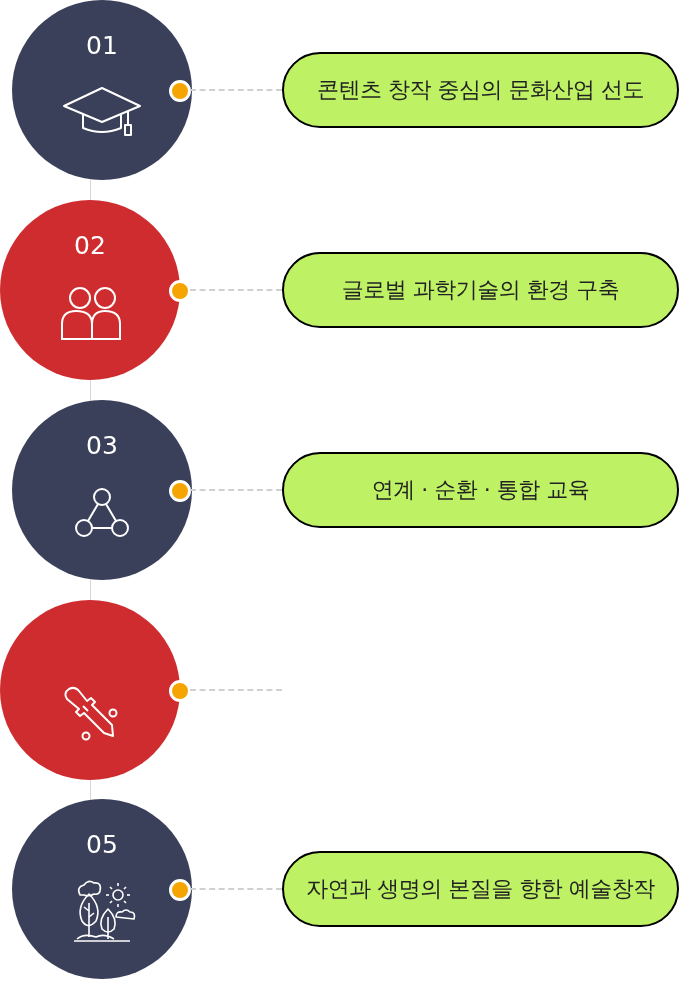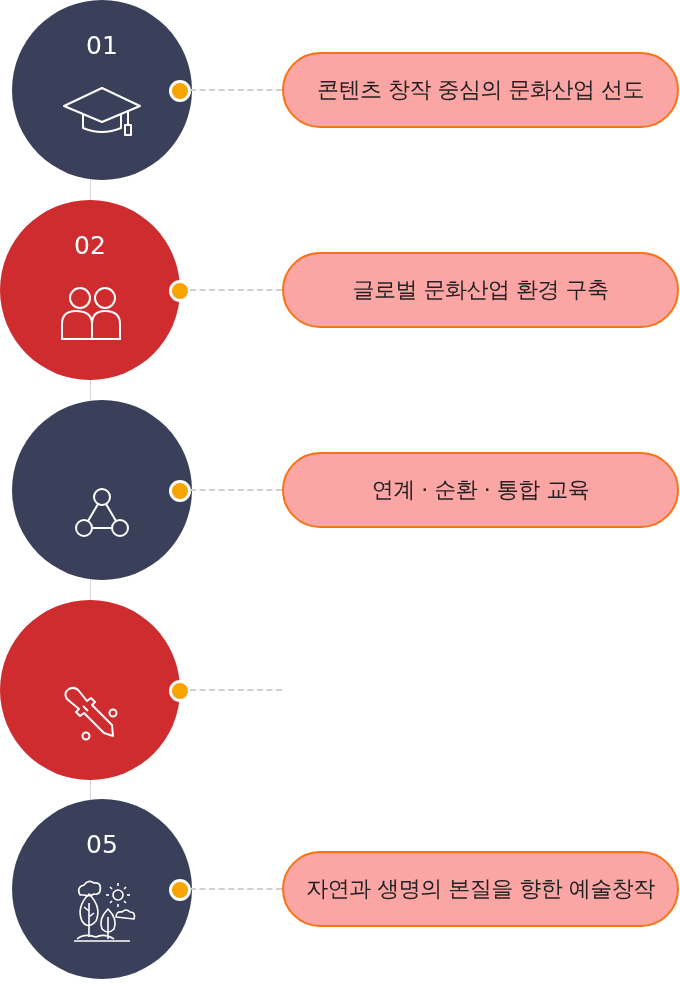--- a/index.html
+++ b/index.html
@@ -13,21 +13,21 @@
     .circle.red { background: #ce2c2e; }
     .num { position: absolute; left: 0; right: 0; top: 31px; font-size: 25px; line-height: 30px;
            font-family: "DejaVu Sans", sans-serif; letter-spacing: 0px; }
     .icon { position: absolute; left: 50px; top: 78px; width: 80px; height: 70px; }
     .icon svg { width: 80px; height: 70px; display: block; }
     .dot { position: absolute; left: 169px; top: 80px; width: 16px; height: 16px; border-radius: 50%;
            background: #f5a400; border: 3px solid #ffffff; }
     .dash { position: absolute; left: 190px; top: 89px; width: 92px; height: 0;
             border-top: 2px dashed #d0d0d0; }
     .pill { position: absolute; left: 282px; top: 52px; width: 393px; height: 72px;
-            border: 2px solid #f97316; border-radius: 40px; background: #fca5a5;
+            border: 2px solid #000000; border-radius: 40px; background: #bef264;
             display: flex; align-items: center; justify-content: center; }
     .pill-text { font-size: 22px; color: #222222; letter-spacing: -0.5px; white-space: nowrap;
                  font-family: "DejaVu Sans", sans-serif; }
   </style>
 </head>
 <body>
 
 <div class="vline"></div>
 
 <div class="item" style="top:0px;">
@@ -57,26 +57,27 @@
         <circle cx="30" cy="20" r="10"></circle>
         <circle cx="55" cy="20" r="10"></circle>
         <path d="M12,61 V46 Q12,33 26,33 Q42,33 42,46 V61 Z"></path>
         <path d="M42,46 Q42,33 55,33 Q70,33 70,46 V61 H42"></path>
       </svg>
     </div>
   </div>
   <div class="dot"></div>
   <div class="dash"></div>
   <div class="pill">
-    <span class="pill-text">글로벌 문화산업 환경 구축</span>
+    <span class="pill-text">글로벌 과학기술의 환경 구축</span>
   </div>
 </div>
 
 <div class="item" style="top:400px;">
   <div class="circle navy">
+    <div class="num">03</div>
     <div class="icon">
       <svg viewBox="0 0 80 70" fill="none" stroke="#fff" stroke-width="2">
         <circle cx="40" cy="19" r="8"></circle>
         <circle cx="22" cy="50" r="8"></circle>
         <circle cx="58" cy="50" r="8"></circle>
         <line x1="36" y1="26" x2="26" y2="43"></line>
         <line x1="44" y1="26" x2="54" y2="43"></line>
         <line x1="30" y1="50" x2="50" y2="50"></line>
       </svg>
     </div>

